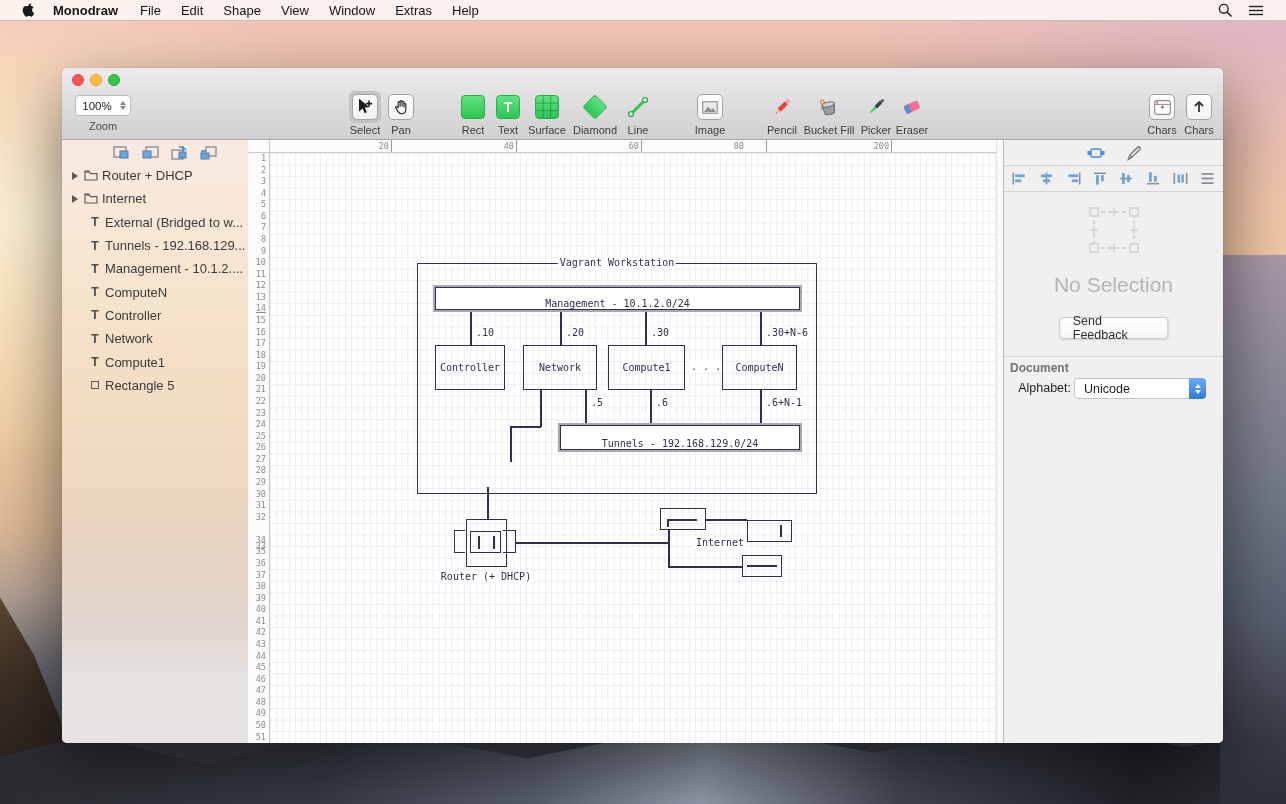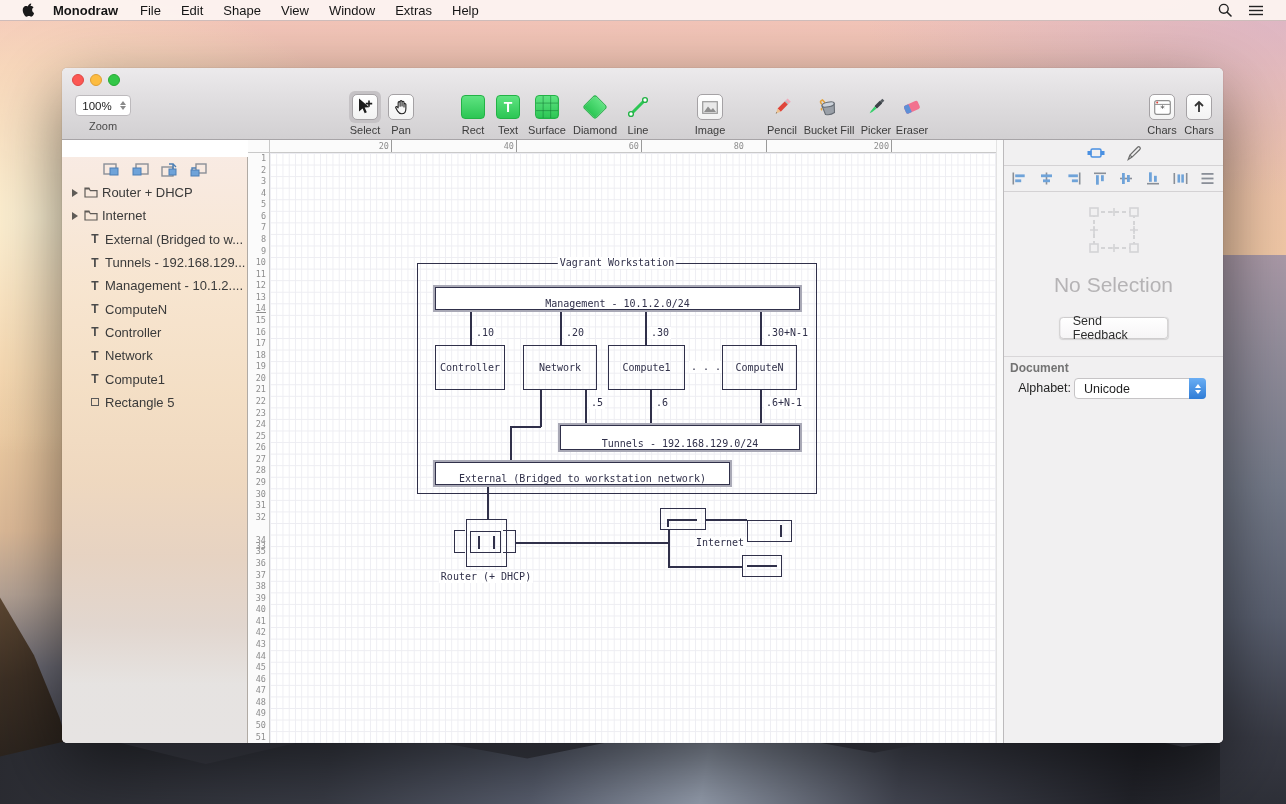--- a/index.html
+++ b/index.html
@@ -64,23 +64,23 @@
   .green-sq { width:24px; height:24px; border-radius:4px; background:linear-gradient(#5fe381,#2cc654); border:1px solid #23b246;
     display:flex; align-items:center; justify-content:center; color:#fff; font-weight:bold; font-size:14px; }
   .green-grid { background-image:linear-gradient(#5fe381,#2cc654); position:relative; }
   .green-grid::before { content:""; position:absolute; inset:0;
     background:linear-gradient(rgba(17,115,50,.55) 1.4px,transparent 1.4px),linear-gradient(90deg,rgba(17,115,50,.55) 1.4px,transparent 1.4px);
     background-size:7.6px 7.6px; background-position:-1px -1px; border-radius:3px; }
   .diamond { width:18px; height:18px; background:linear-gradient(#5fe381,#2cc654); border:1px solid #23b246; border-radius:3px;
     transform:rotate(45deg); }
 
   
-  .sidebar { position:absolute; left:0; top:72px; bottom:0; width:186px; border-right:1px solid #b0aaa4;
+  .sidebar { position:absolute; left:0; top:72px; bottom:0; width:206px; border-right:1px solid #b0aaa4;
     background:linear-gradient(180deg, rgba(248,234,226,.97) 0%, rgba(247,228,206,.96) 22%, rgba(243,221,194,.95) 40%,
-      rgba(238,214,188,.95) 55%, rgba(229,208,190,.94) 68%, rgba(224,212,204,.95) 80%, rgba(229,226,224,.97) 90%, #e6e3e2 100%);margin-top:17px; }
+      rgba(238,214,188,.95) 55%, rgba(229,208,190,.94) 68%, rgba(224,212,204,.95) 80%, rgba(229,226,224,.97) 90%, #e6e3e2 100%); }
   .grp-icons { position:absolute; top:5px; left:0; right:0; display:flex; justify-content:center; gap:10px; }
   .grp-icons svg { display:block; }
   .layers { position:absolute; top:24px; left:0; right:0; }
   .lrow { height:23.3px; display:flex; align-items:center; font-size:13px; color:#3a3a3a; white-space:nowrap; overflow:hidden; }
   .lrow .tri { width:0; height:0; border-top:4px solid transparent; border-bottom:4px solid transparent;
     border-left:6px solid #5f5b57; margin-left:10px; }
   .lrow .fold { margin-left:6px; }
   .lrow .tglyph { width:14px; margin-left:26px; font-size:12px; font-weight:bold; color:#4a4a4a; text-align:center; }
   .lrow .rglyph { width:8px; height:8px; border:1.2px solid #5a5a5a; margin-left:29px; margin-right:3px; }
   .lrow .ltext { margin-left:3px; }
@@ -494,21 +494,21 @@
         <span>Management - 10.1.2.0/24</span>
       </div>
 
       <div class="vln" style="left:200px;top:159px;height:33px"></div>
       <div class="vln" style="left:290px;top:159px;height:33px"></div>
       <div class="vln" style="left:375px;top:159px;height:33px"></div>
       <div class="vln" style="left:490px;top:159px;height:33px"></div>
       <div class="dlabel" style="left:204px;top:174px">.10</div>
       <div class="dlabel" style="left:294px;top:174px">.20</div>
       <div class="dlabel" style="left:379px;top:174px">.30</div>
-      <div class="dlabel" style="left:494px;top:174px">.30+N-1</div>
+      <div class="dlabel" style="left:494px;top:174px">.30+N-6</div>
 
       <div class="dbox" style="left:165px;top:192px;width:70px;height:45px">
         <span>Controller</span>
       </div>
       <div class="dbox" style="left:253px;top:192px;width:74px;height:45px">
         <span>Network</span>
       </div>
       <div class="dbox" style="left:338px;top:192px;width:77px;height:45px">
         <span>Compute1</span>
       </div>
@@ -525,23 +525,20 @@
       <div class="dlabel" style="left:494px;top:244px">.6+N-1</div>
 
       <div class="wbox" style="left:290px;top:272px;width:240px;height:25px">
         <span>Tunnels - 192.168.129.0/24</span>
       </div>
 
       <div class="vln" style="left:270px;top:237px;height:37px"></div>
       <div class="hln" style="left:240px;top:273px;width:31px"></div>
       <div class="vln" style="left:240px;top:273px;height:36px"></div>
 
-      <div class="wbox" style="left:165px;top:309px;width:295px;height:23px">
-        <span>External (Bridged to workstation network)</span>
-      </div>
 
       <div class="vln" style="left:217px;top:334px;height:32px"></div>
       <div class="dbox" style="left:196px;top:366px;width:41px;height:48px"></div>
       <div class="dbox" style="left:200px;top:378px;width:31px;height:22px"></div>
       <div class="vln" style="left:208px;top:383px;height:13px"></div>
       <div class="vln" style="left:223px;top:383px;height:13px"></div>
       <div class="bracket-l" style="left:184px;top:377px;width:11px;height:23px"></div>
       <div class="bracket-r" style="left:233px;top:377px;width:13px;height:23px"></div>
       <div class="dlabel ctr" style="left:216px;top:418px">Router (+ DHCP)</div>
 

